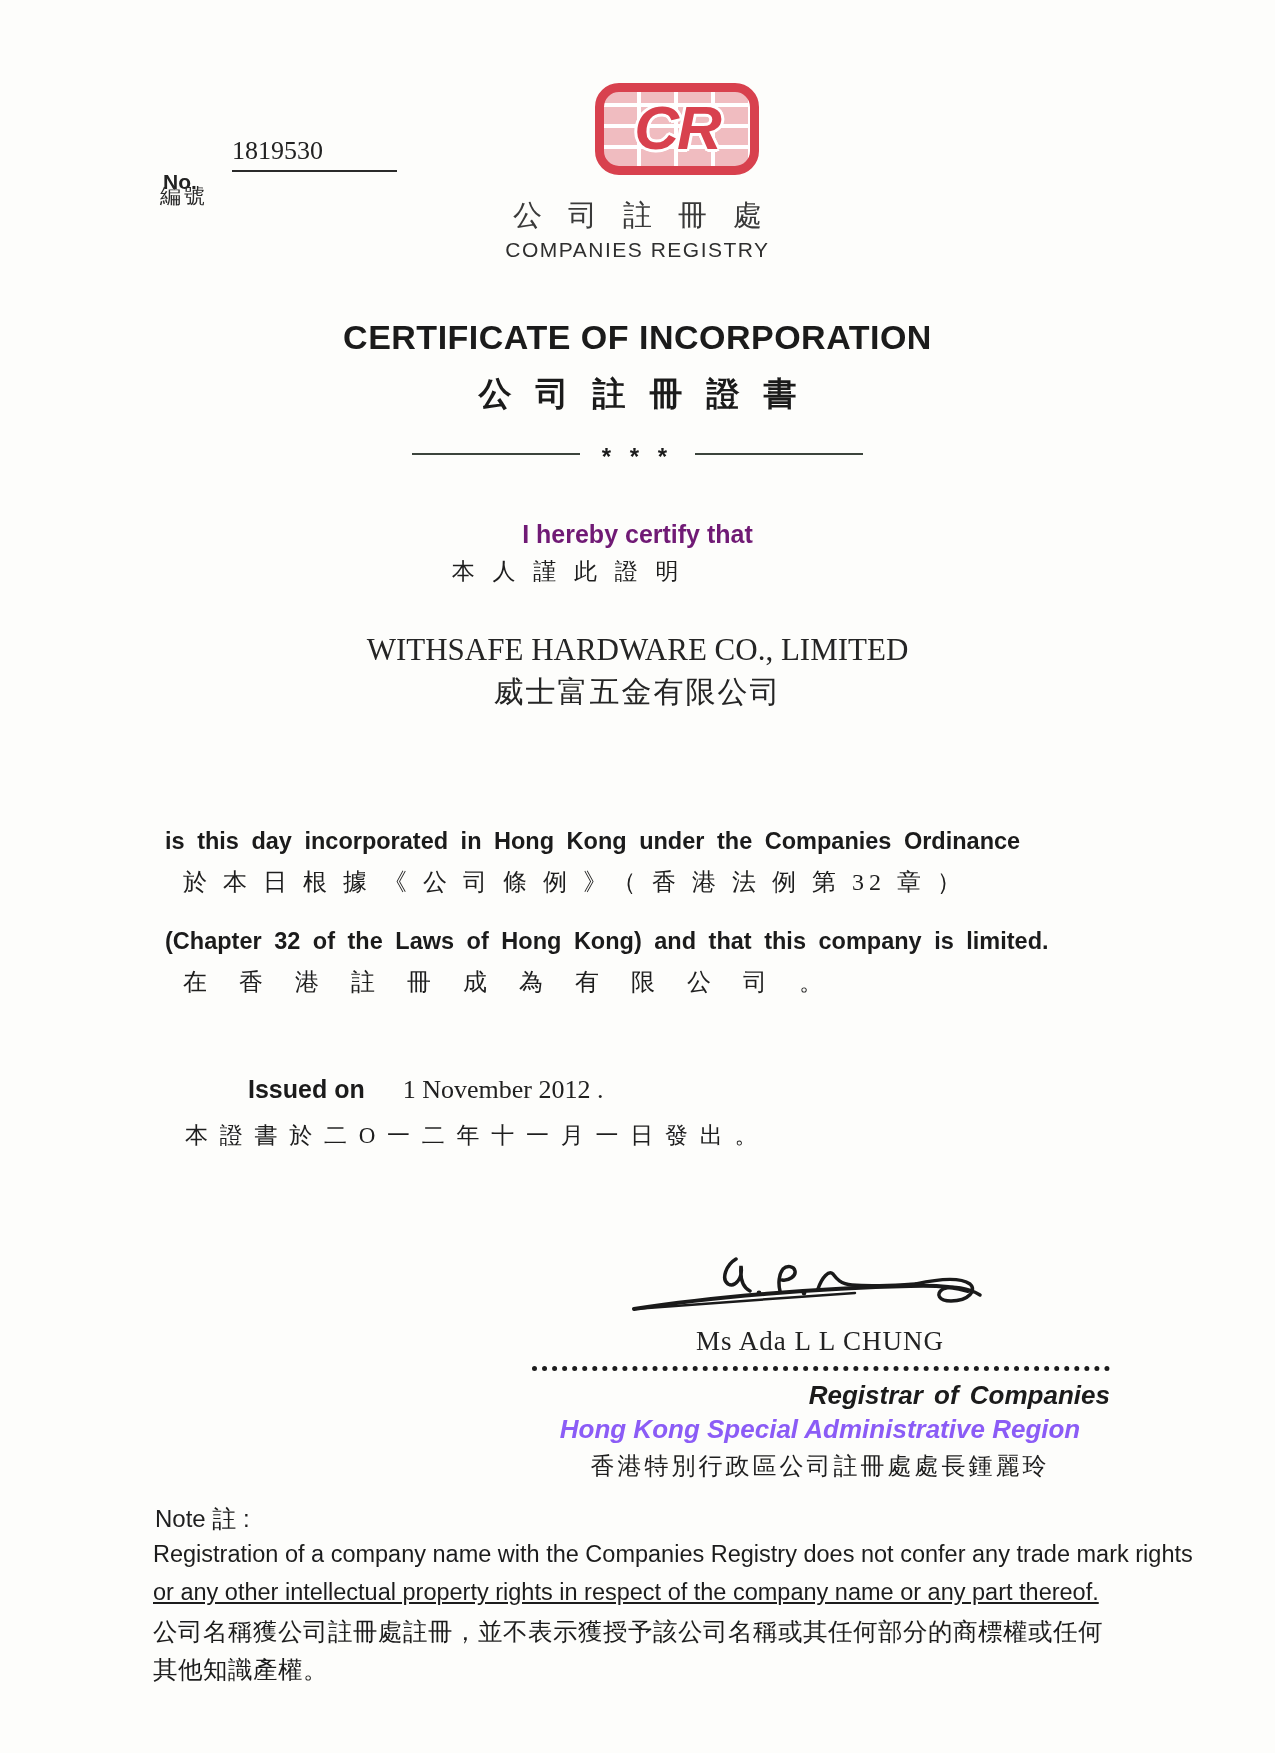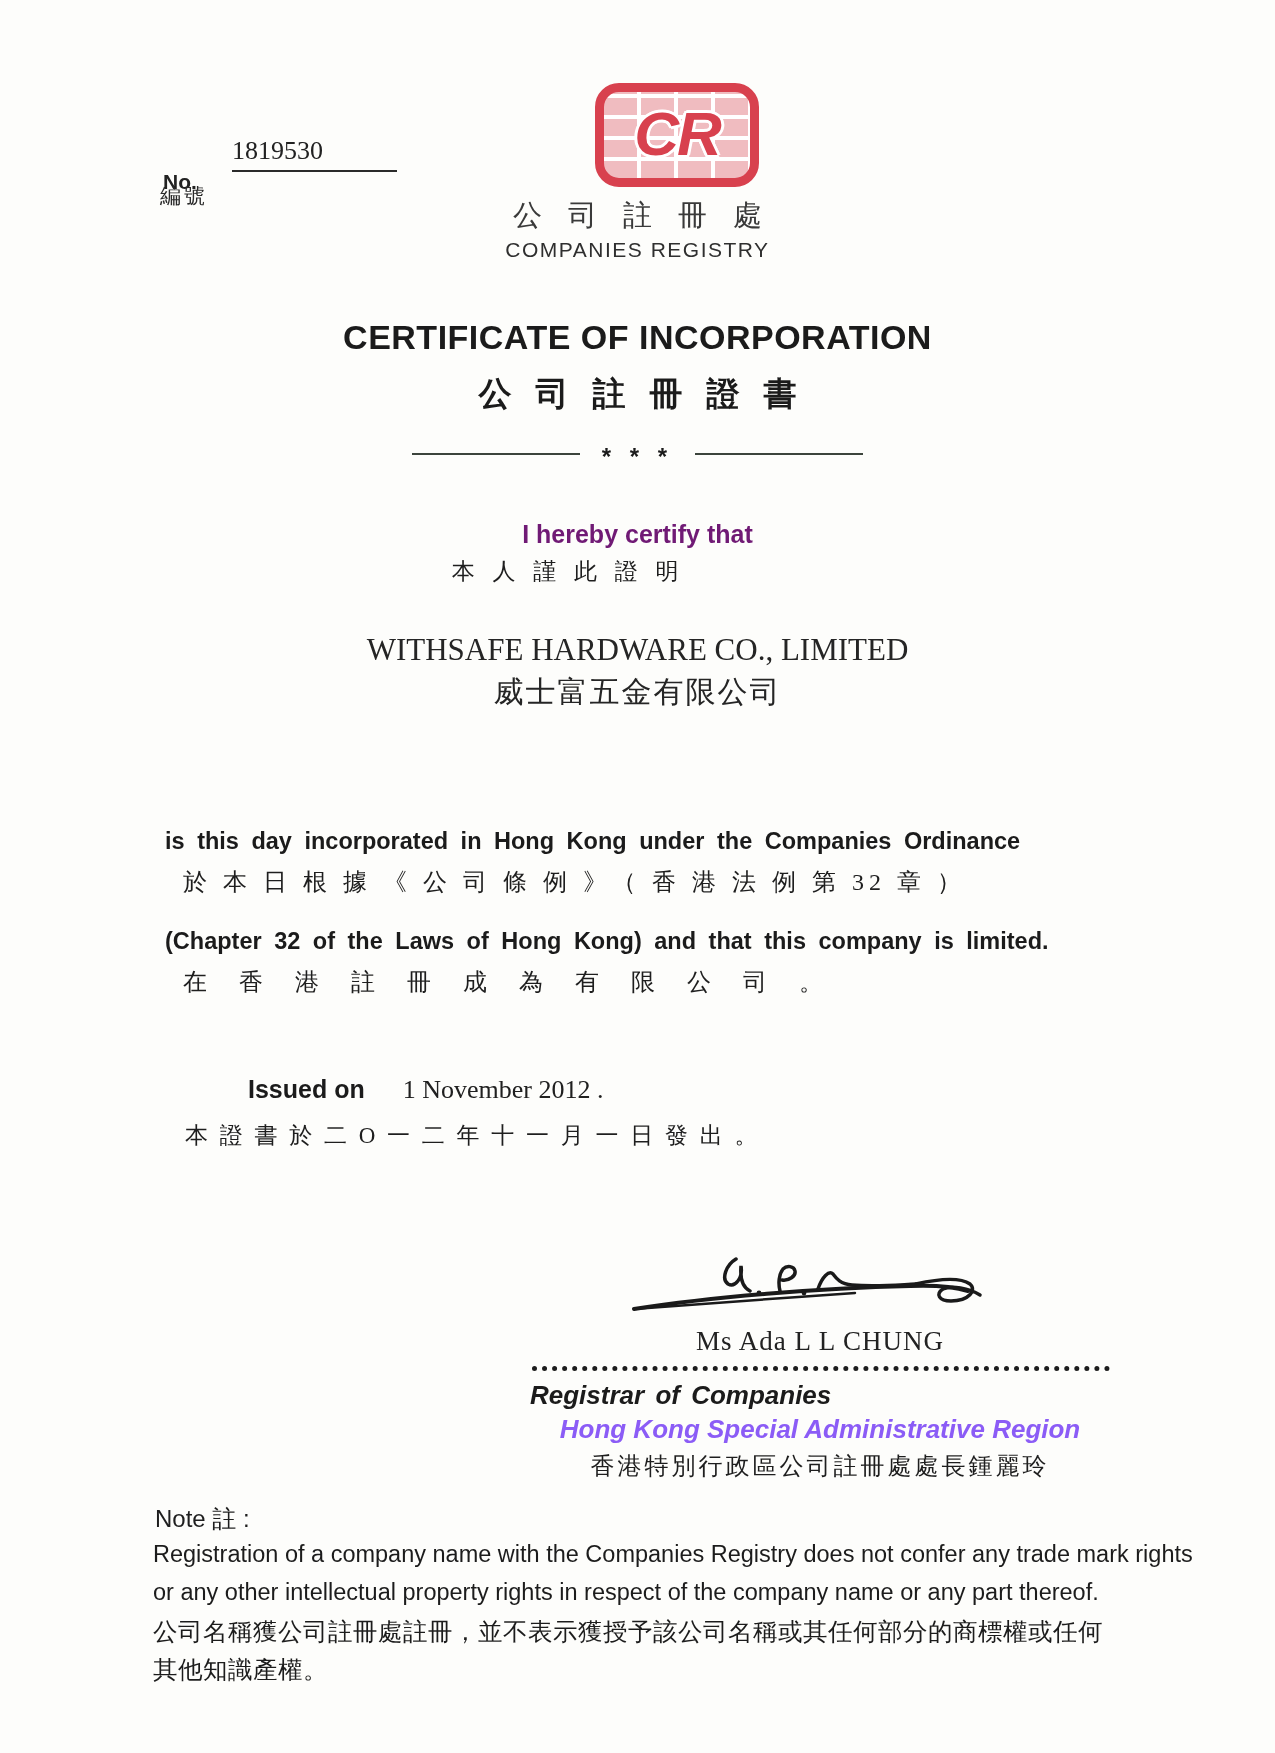--- a/index.html
+++ b/index.html
@@ -14,21 +14,21 @@
     width: 1275px;
     height: 1753px;
     background: #fdfdfb;
     overflow: hidden;
   }
   .abs { position: absolute; }
 
   
   .logo-box {
     left: 595px; top: 83px;
-    width: 164px; height: 104px;
+    width: 164px; height: 92px;
     border: 9px solid #d8414e;
     border-radius: 24px;
     background-color: #f0bcc0;
     background-image:
       repeating-linear-gradient(0deg, transparent 0 17px, #ffffff 17px 21px),
       repeating-linear-gradient(90deg, transparent 0 33px, #ffffff 33px 37px);
     display: flex; align-items: center; justify-content: center;
   }
   .logo-text {
     font-family: "Liberation Sans", sans-serif;
@@ -158,39 +158,39 @@
     left: 530px; top: 1326px; width: 580px; text-align: center;
     font-family: "Liberation Serif", serif;
     font-size: 27px; color: #222;
     letter-spacing: 1px;
   }
   .dotted-line {
     left: 532px; top: 1366px; width: 578px;
     border-top: 5px dotted #1d1d1d;
   }
   .registrar-1 {
-    left: 530px; top: 1380px; width: 580px; text-align: left;
+    left: 530px; top: 1380px; width: 580px; text-align: right;
     font-size: 26px; font-weight: bold; font-style: italic; color: #1b1b1b;
     word-spacing: 4px;
   }
   .registrar-2 {
     left: 470px; top: 1414px; width: 700px; text-align: center;
     font-size: 26px; font-weight: bold; font-style: italic; color: #8b5cf6;
   }
   .registrar-zh {
     left: 470px; top: 1450px; width: 700px; text-align: center;
     font-family: "Liberation Serif", serif;
     font-size: 24px; color: #1e1e1e;
     letter-spacing: 3px;
   }
 
   
   .note-label { left: 155px; top: 1503px; font-size: 24px; color: #1e1e1e; }
   .note-line1 { left: 153px; top: 1541px; width: 1060px; font-size: 23.5px; color: #1c1c1c; white-space: nowrap; }
-  .note-line2 { left: 153px; top: 1579px; width: 1060px; font-size: 23.5px; color: #1c1c1c; white-space: nowrap; }
+  .note-line2 { left: 153px; top: 1579px; width: 1060px; font-size: 23.5px; color: #1c1c1c; white-space: nowrap; text-decoration: underline; }
   .note-zh1 {
     left: 153px; top: 1615px; width: 1080px;
     font-family: "Liberation Serif", serif;
     font-size: 24.5px; color: #1c1c1c; letter-spacing: 0.5px; white-space: nowrap;
   }
   .note-zh2 {
     left: 153px; top: 1653px; width: 1080px;
     font-family: "Liberation Serif", serif;
     font-size: 24.5px; color: #1c1c1c; letter-spacing: 0.5px;
   }

